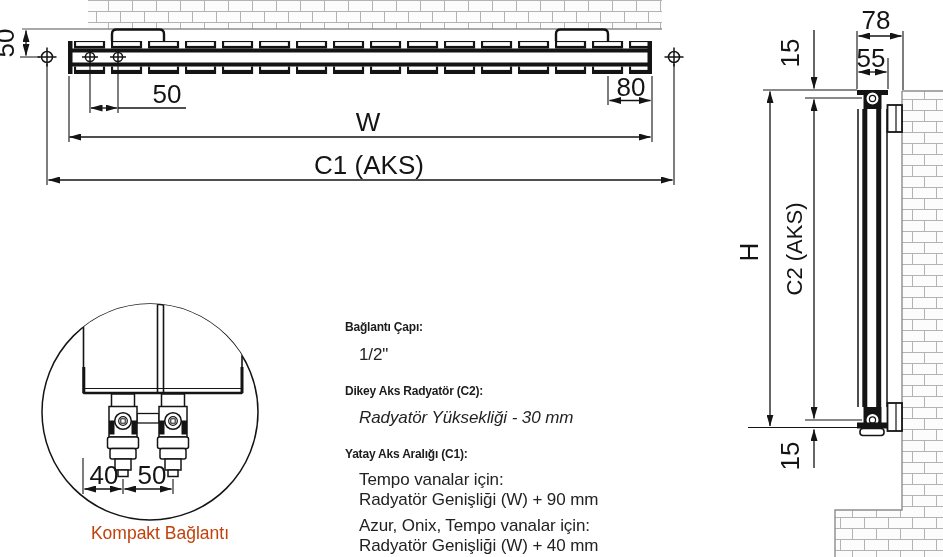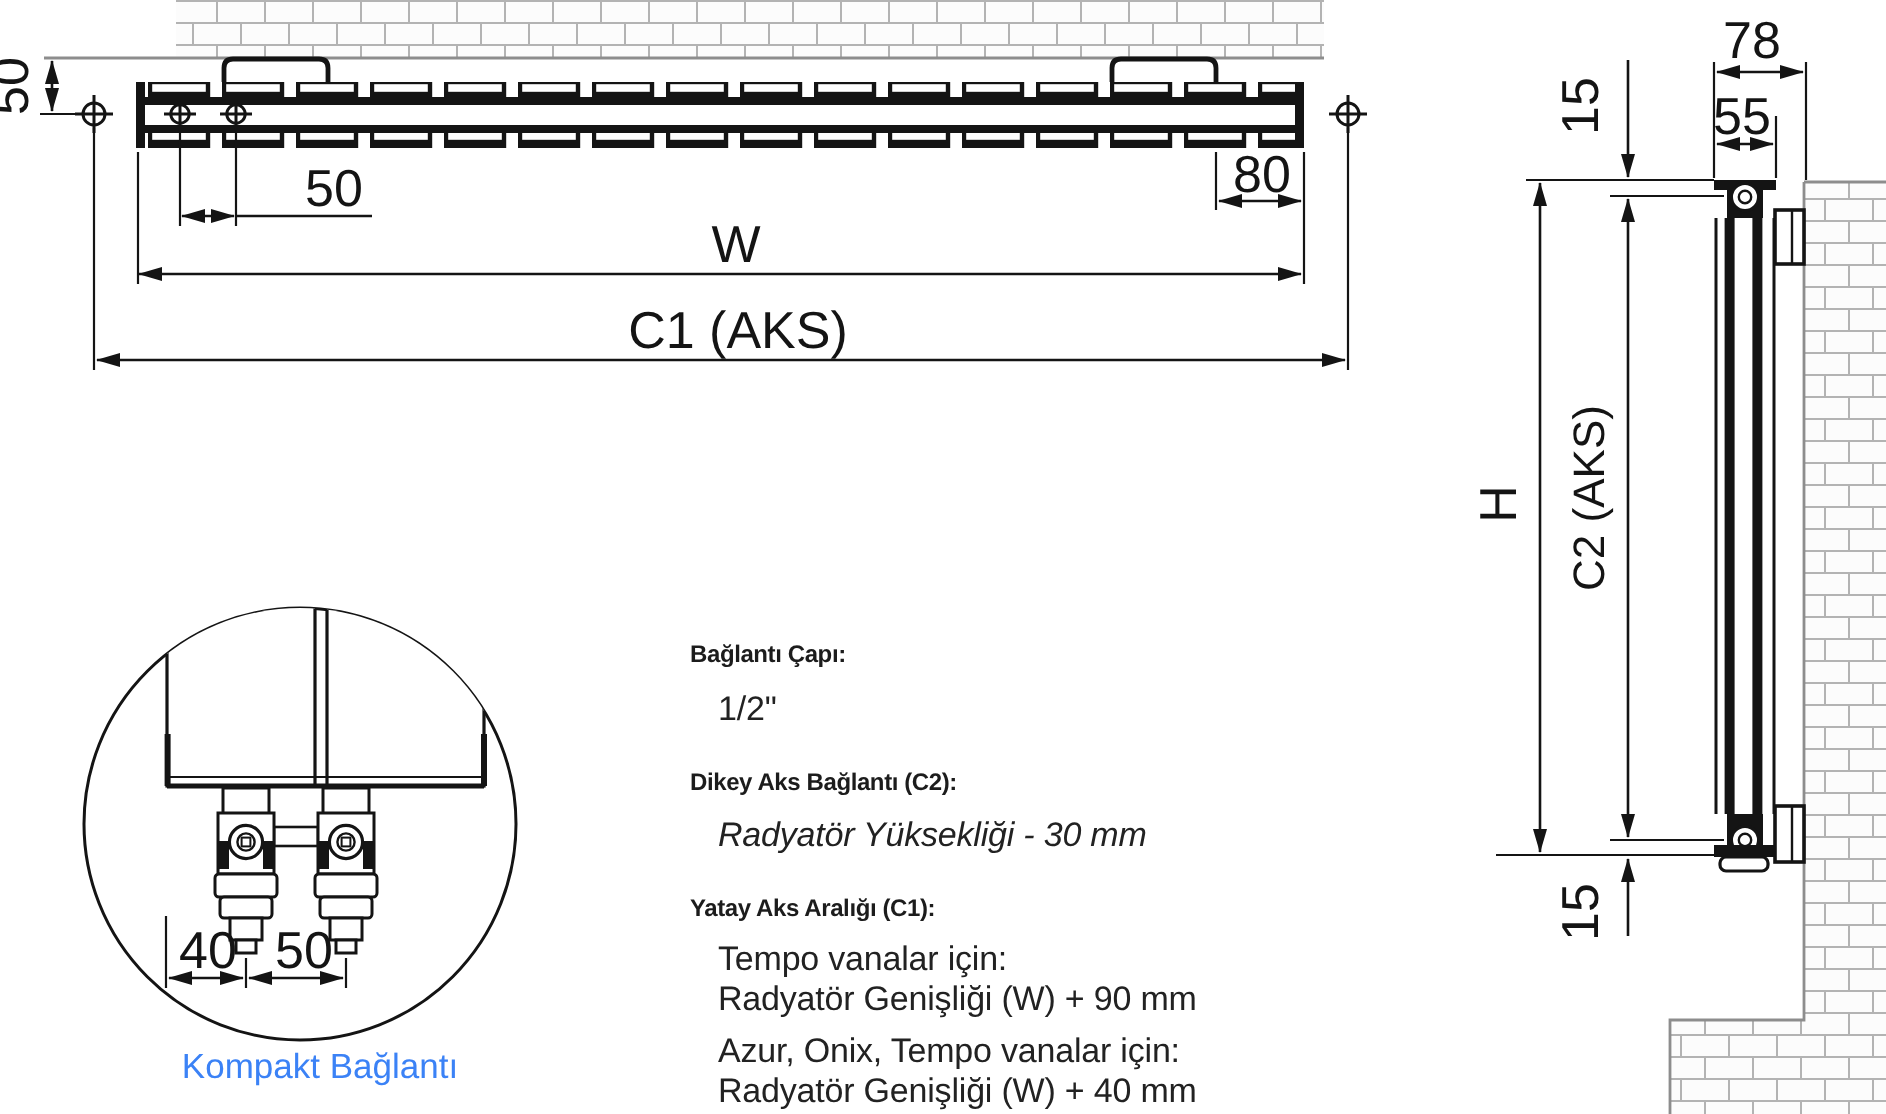--- a/index.html
+++ b/index.html
@@ -5,21 +5,21 @@
   html,body{margin:0;padding:0;background:#fff;}
   .stage{position:relative;width:943px;height:557px;background:#fff;overflow:hidden;
          font-family:"Liberation Sans",sans-serif;color:#1c1c1c;}
   .stage svg{position:absolute;left:0;top:0;}
   .dim-text{font-family:"Liberation Sans",sans-serif;font-size:26px;fill:#141414;}
   .dim-text-sm{font-family:"Liberation Sans",sans-serif;font-size:22px;fill:#141414;}
   .note{position:absolute;white-space:nowrap;line-height:1;}
   .note-h{font-weight:bold;font-size:12px;letter-spacing:-0.2px;}
   .note-l{font-size:17px;letter-spacing:-0.1px;color:#222;}
   .caption{position:absolute;left:55px;top:523px;width:210px;text-align:center;
-           font-size:17.5px;color:#3b82f6;}
+           font-size:17.5px;color:#c2410c;}
 </style>
 </head>
 <body>
 
 <div class="stage">
 
 <svg width="943" height="557" viewBox="0 0 943 557">
   <defs>
     <marker id="ar" viewBox="0 0 12 7" refX="11.5" refY="3.5" markerWidth="12" markerHeight="7" orient="auto-start-reverse" markerUnits="userSpaceOnUse">
       <path d="M0,0 L12,3.5 L0,7 Z" fill="#141414"></path>
@@ -181,21 +181,21 @@
     <text class="dim-text" x="152" y="484" text-anchor="middle">50</text>
   </g>
 </svg>
 
 <div class="caption">Kompakt Bağlantı</div>
 
 <div>
   <div class="note note-h" style="left:345px;top:321px;">Bağlantı Çapı:</div>
   <div class="note note-l" style="left:359px;top:346px;">1/2"</div>
 
-  <div class="note note-h" style="left:345px;top:385px;">Dikey Aks Bağlantı (C2):</div>
+  <div class="note note-h" style="left:345px;top:385px;">Dikey Aks Radyatör (C2):</div>
   <div class="note note-l" style="left:359px;top:409px;font-style:italic;">Radyatör Yüksekliği - 30 mm</div>
 
   <div class="note note-h" style="left:345px;top:448px;text-align:center;">Yatay Aks Aralığı (C1):</div>
   <div class="note note-l" style="left:359px;top:471px;">Tempo vanalar için:</div>
   <div class="note note-l" style="left:359px;top:491px;">Radyatör Genişliği (W) + 90 mm</div>
   <div class="note note-l" style="left:359px;top:517px;">Azur, Onix, Tempo vanalar için:</div>
   <div class="note note-l" style="left:359px;top:537px;">Radyatör Genişliği (W) + 40 mm</div>
 </div>
 
 </div>

